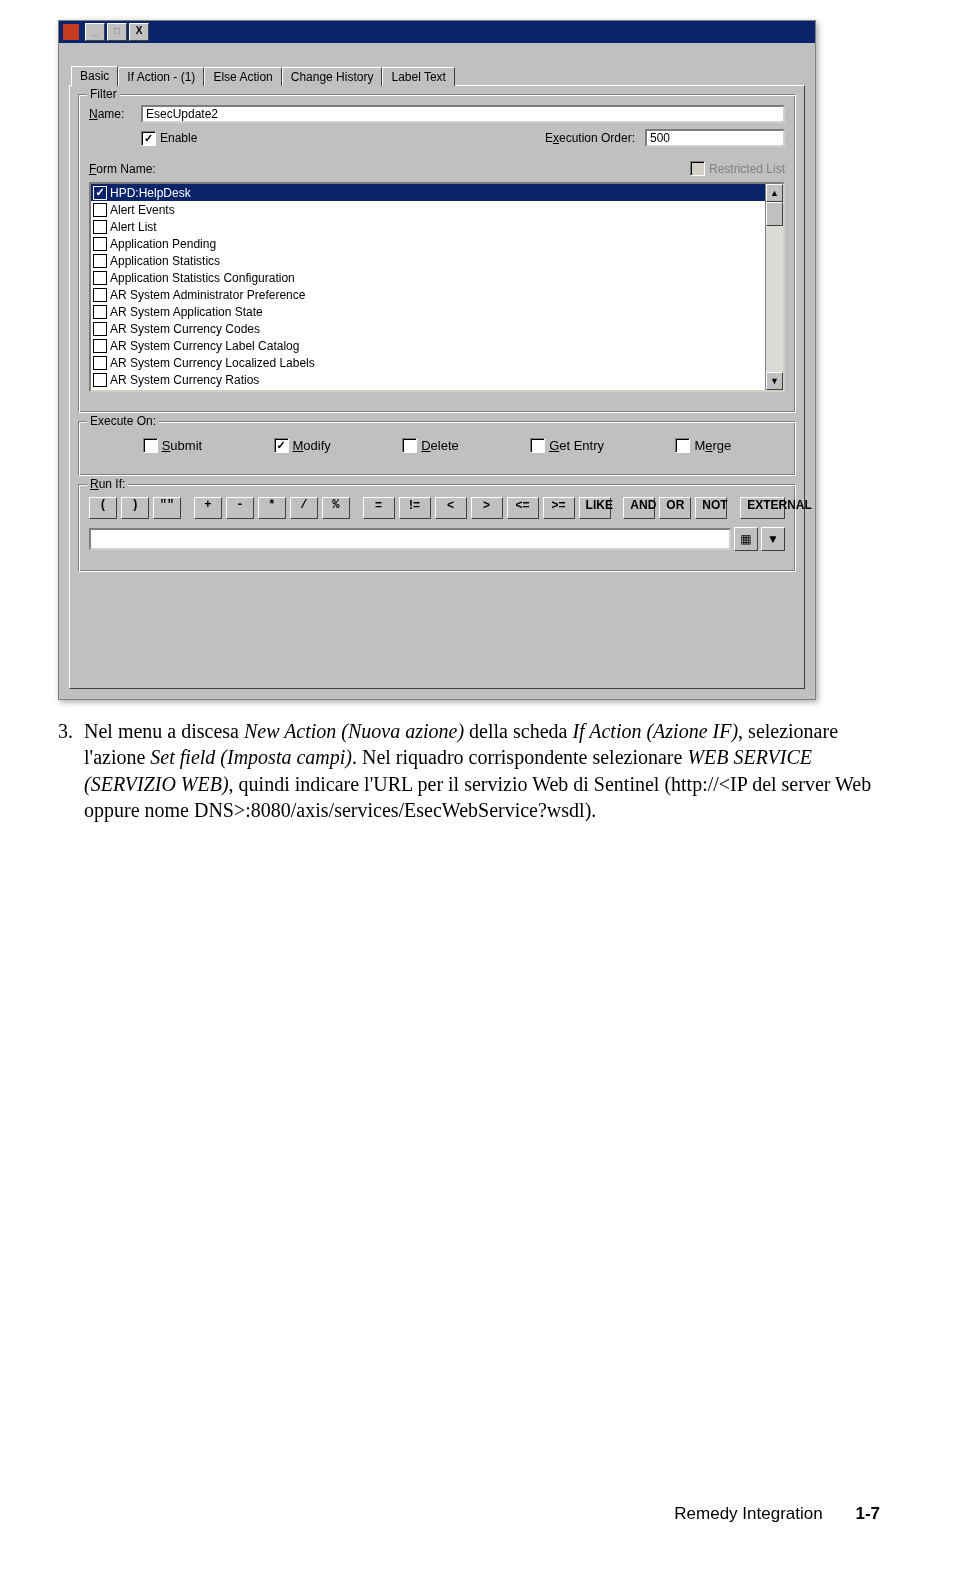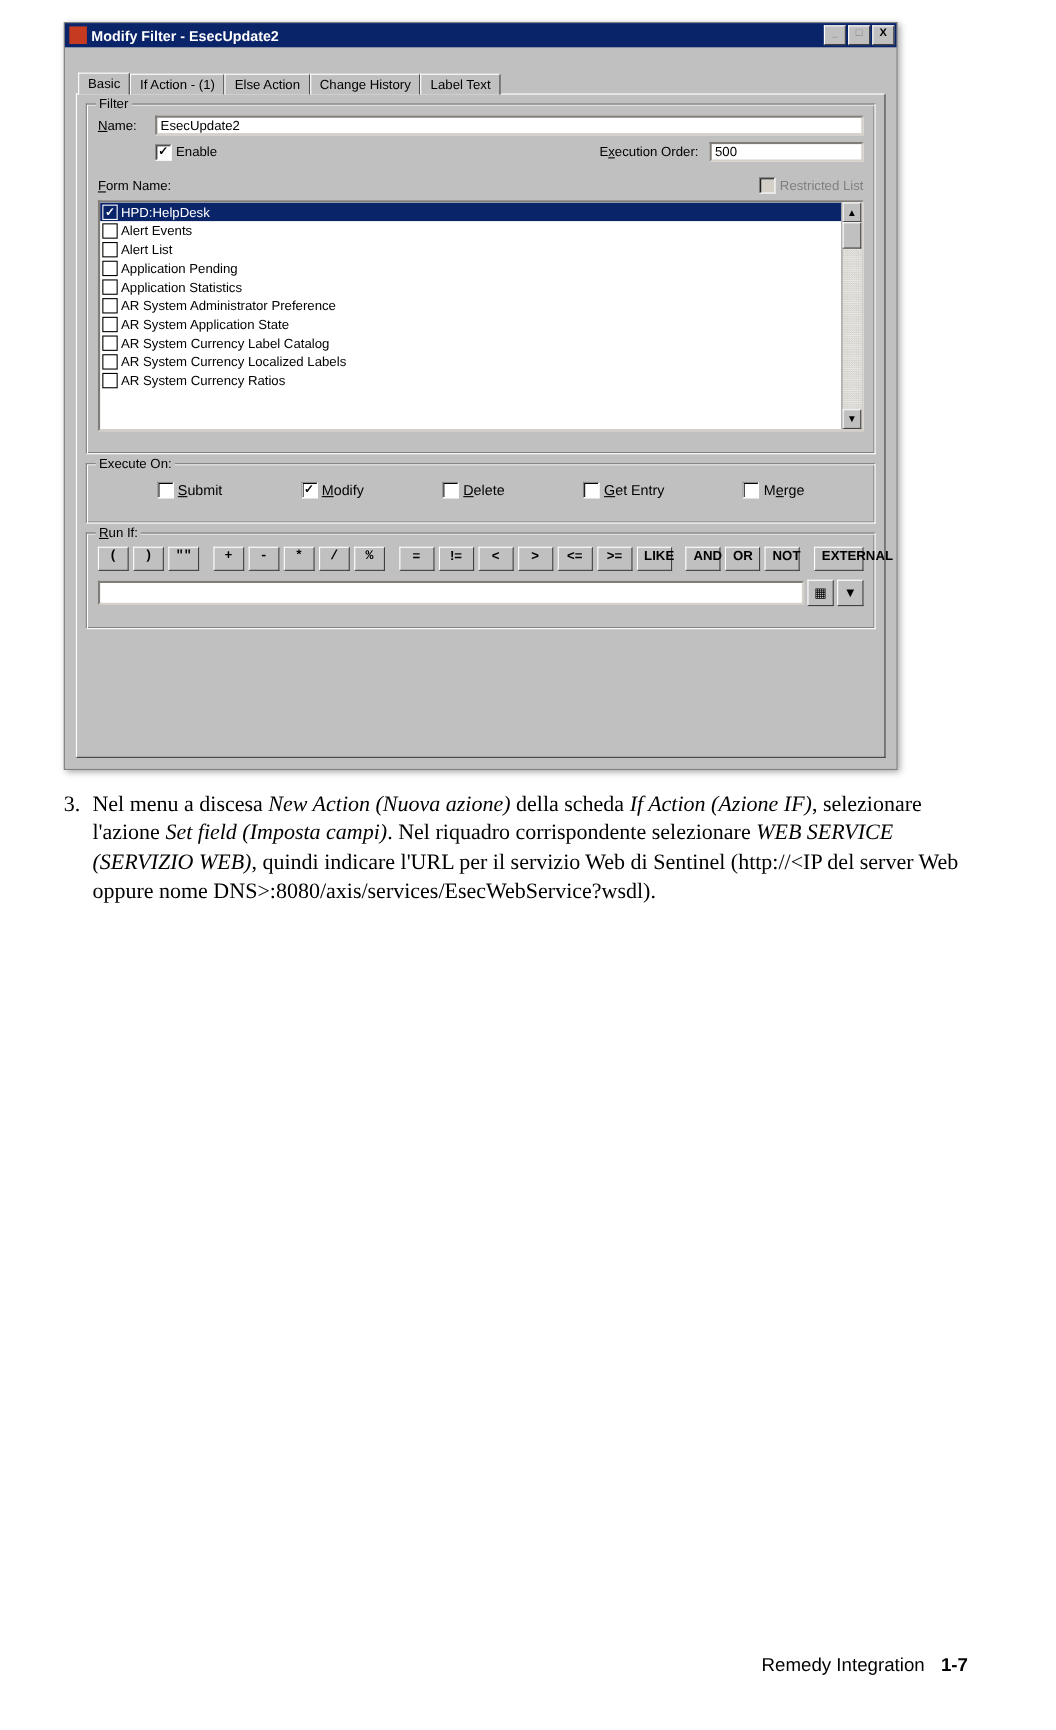--- a/index.html
+++ b/index.html
@@ -255,33 +255,32 @@
   .bodytext .paracontent {
     flex:1;
   }
   .bodytext em { font-style: italic; }
   .footer {
     margin-top: 680px;
     text-align: right;
     font-family: Arial, sans-serif;
     font-size: 17px;
   }
-  .footer .pn { font-weight: bold; margin-left:10px; }
+  .footer .pn { font-weight: bold; margin-left:28px; }
 </style>
 </head>
 <body>
 
 <div class="page">
   <div class="shot-wrap">
     <div class="shot">
 
       
       <div class="titlebar">
         <span class="app-icon"></span>
-        <span class="title-text">Modify Filter - EsecUpdate2</span>
         <span class="winbtn dim">_</span>
         <span class="winbtn dim">□</span>
         <span class="winbtn">X</span>
       </div>
 
       <div class="dlg-body">
 
         <div class="tabstrip">
           <div class="tab active">Basic</div>
           <div class="tab">If Action - (1)</div>
@@ -334,25 +333,33 @@
                   <div class="frow">
                     <span class="lchk"></span>
                     <span>Application Pending</span>
                   </div>
                   <div class="frow">
                     <span class="lchk"></span>
                     <span>Application Statistics</span>
                   </div>
                   <div class="frow">
                     <span class="lchk"></span>
+                    <span>Application Statistics Configuration</span>
+                  </div>
+                  <div class="frow">
+                    <span class="lchk"></span>
                     <span>AR System Administrator Preference</span>
                   </div>
                   <div class="frow">
                     <span class="lchk"></span>
                     <span>AR System Application State</span>
+                  </div>
+                  <div class="frow">
+                    <span class="lchk"></span>
+                    <span>AR System Currency Codes</span>
                   </div>
                   <div class="frow">
                     <span class="lchk"></span>
                     <span>AR System Currency Label Catalog</span>
                   </div>
                   <div class="frow">
                     <span class="lchk"></span>
                     <span>AR System Currency Localized Labels</span>
                   </div>
                   <div class="frow">

